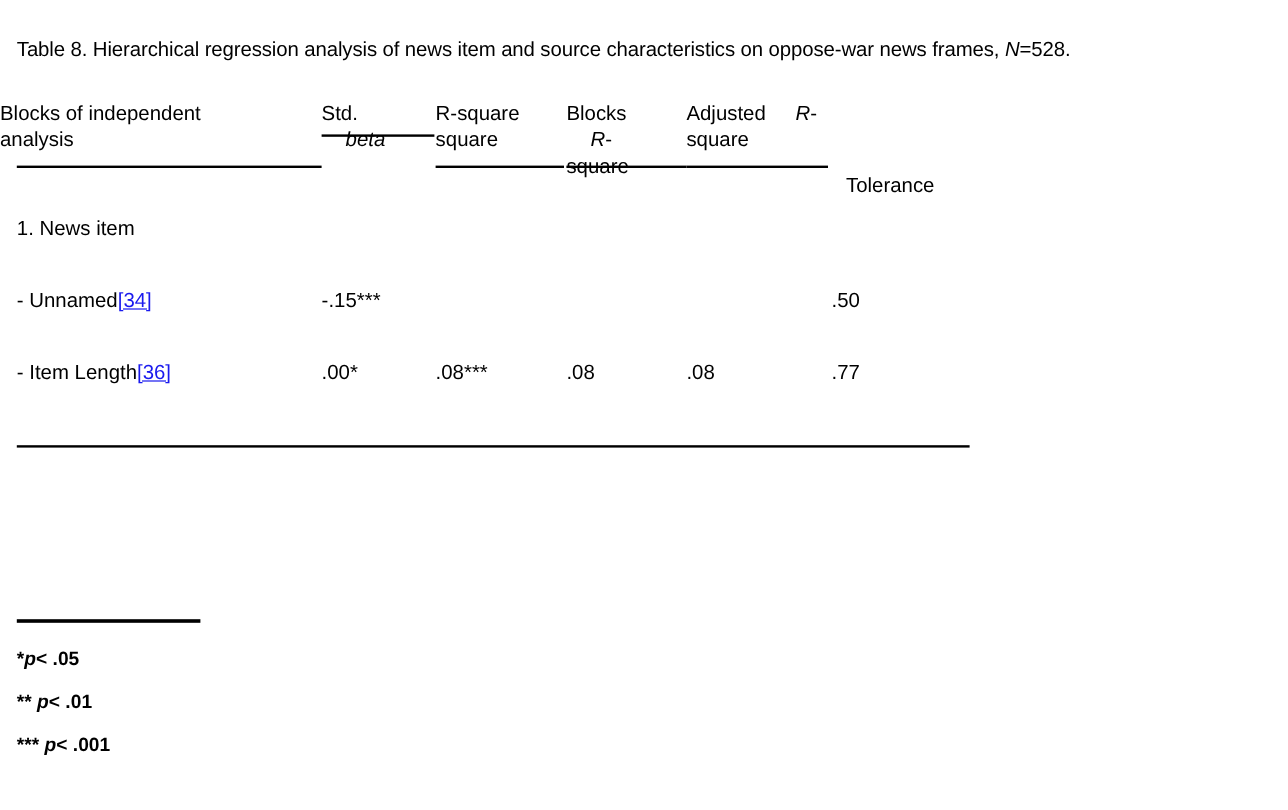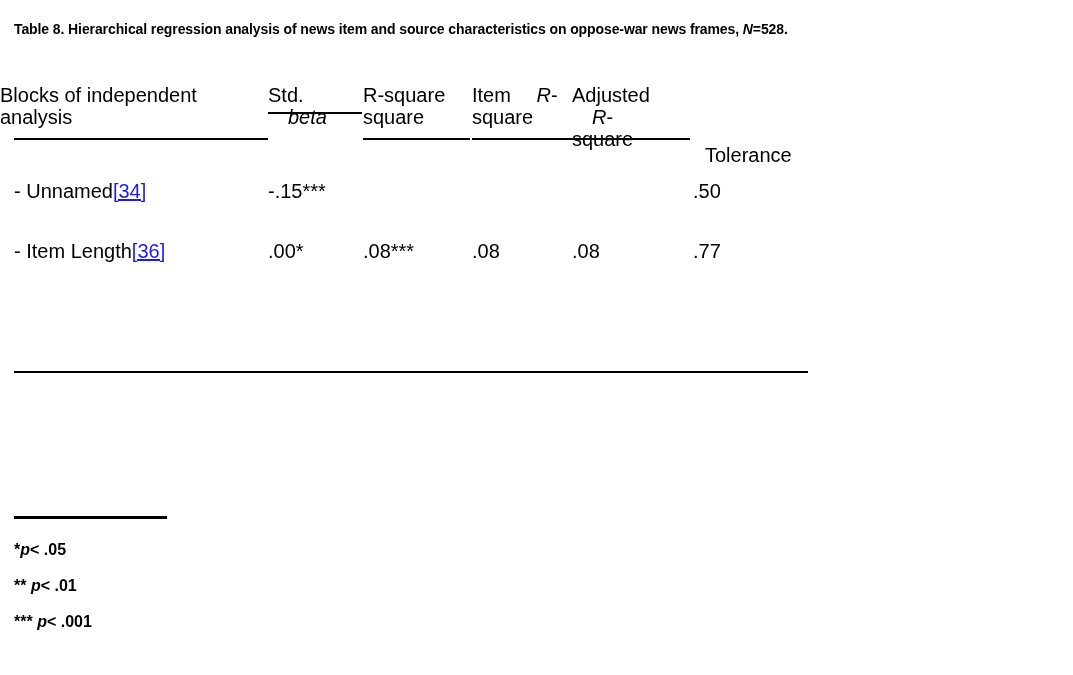--- a/index.html
+++ b/index.html
@@ -14,44 +14,44 @@
     font-family: "Liberation Sans", sans-serif;
     color: #000000;
     overflow: hidden;
     position: relative;
   }
 
   
   .table-caption {
     position: absolute;
     left: 14px;
-    top: 16px;
+    top: 29px;
     width: 1040px;
-    font-size: 14px;
-    font-weight: bold;
+    font-size: 17px;
+    font-weight: normal;
     line-height: 26px;
     letter-spacing: -0.1px;
   }
   .table-caption .ital { font-style: italic; }
 
   
   .data-table {
     position: absolute;
     left: 0;
     top: 84px;
     width: 1073px;
     border-collapse: collapse;
     font-size: 16px;
   }
   .data-table td, .data-table th {
     padding: 0;
     vertical-align: top;
     text-align: left;
     font-weight: normal;
-    font-size: 20px;
+    font-size: 17px;
     line-height: 22px;
   }
 
   
   .col-label    { width: 268px; }
   .col-beta     { width: 95px;  }
   .col-rsqchg   { width: 109px; }
   .col-totalrsq { width: 100px; }
   .col-adjrsq   { width: 121px; }
   .col-tol      { width: 115px; }
@@ -178,21 +178,21 @@
         <span class="rule rule-beta"></span>
       </th>
 
       <th class="hdr-cell nopad">
         <span class="hdr-text ital">R-square</span>
         <span class="hdr-text">square</span>
         <span class="rule rule-rsqchg"></span>
       </th>
 
       <th class="hdr-cell nopad">
-        <span class="hdr-text"><span>Item </span><span class="ital">R</span><span>-</span></span>
+        <span class="hdr-text"><span>Blocks </span><span class="ital">R</span><span>-</span></span>
         <span class="hdr-text ital">square</span>
         <span class="rule rule-totalrsq"></span>
       </th>
 
       <th class="hdr-cell nopad">
         <span class="hdr-text"><span>Adjusted </span><span class="ital">R</span><span>-</span></span>
         <span class="hdr-text ital">square</span>
         <span class="rule rule-adjrsq"></span>
       </th>
 
@@ -202,20 +202,29 @@
           <span class="rule rule-tol"></span>
         </span>
       </th>
 
       <th class="hdr-cell nopad"></th>
     </tr>
   </thead>
 
   <tbody>
 
+    <tr class="group-row">
+      <td class="rowlabel"><span>1. News item</span><a class="ref-link" href="#"></a></td>
+      <td></td>
+      <td></td>
+      <td></td>
+      <td></td>
+      <td></td>
+      <td></td>
+    </tr>
 
     <tr class="data-row">
       <td class="rowlabel"><span>- Unnamed</span><a class="ref-link" href="#">[34]</a></td>
       <td>-.15***</td>
       <td></td>
       <td></td>
       <td></td>
       <td>.50</td>
       <td></td>
     </tr>

